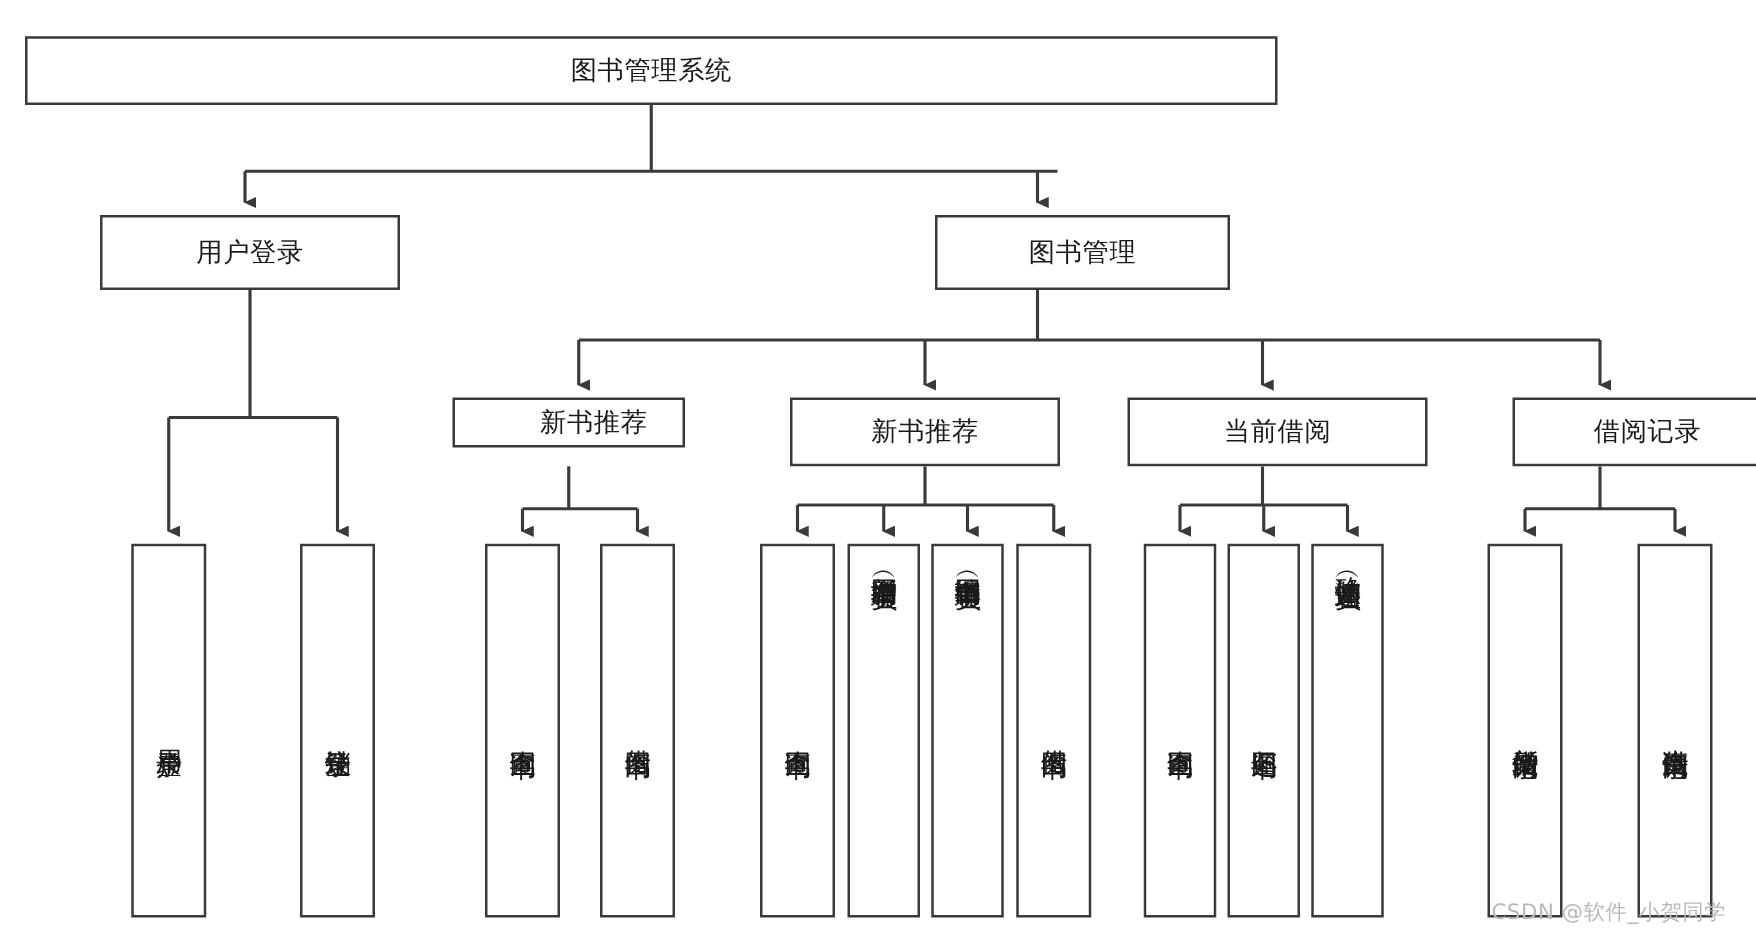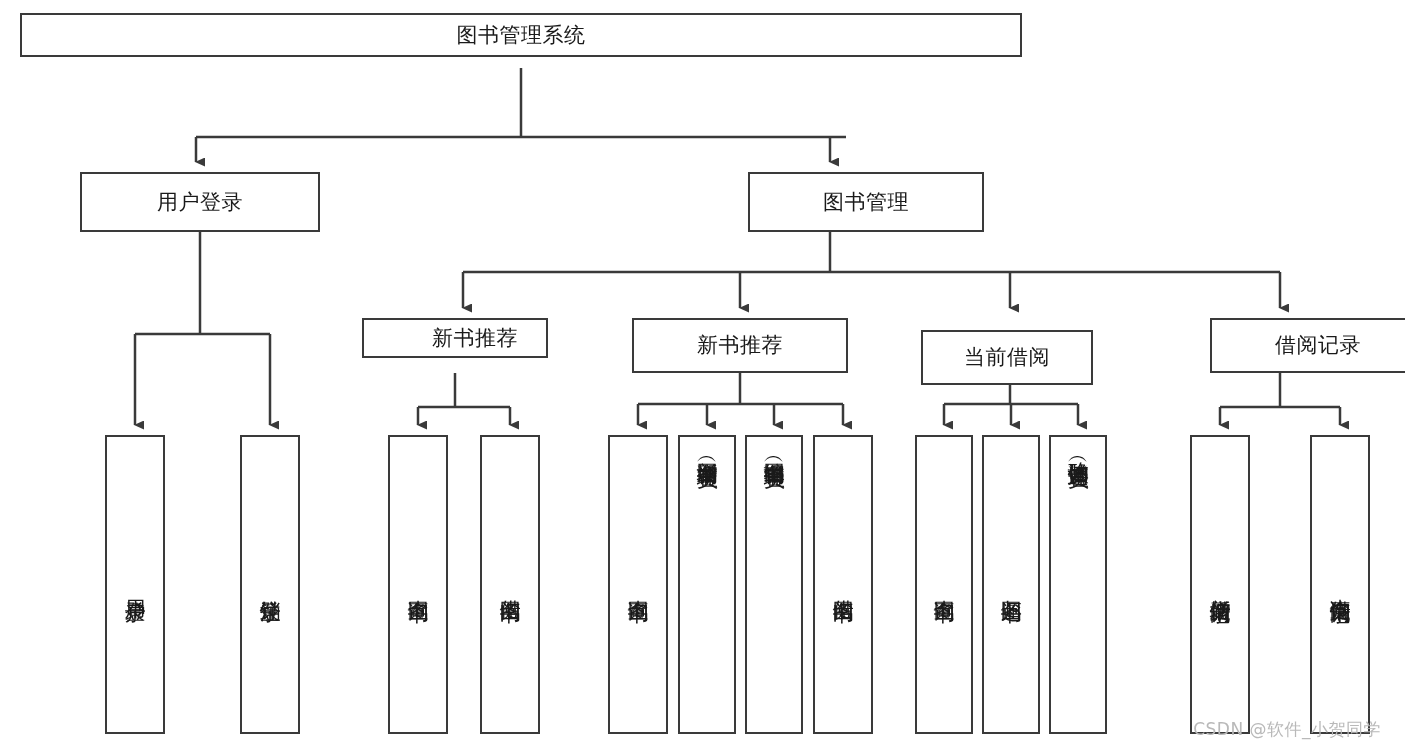--- a/index.html
+++ b/index.html
@@ -119,38 +119,38 @@
       <path d="M1011,404 L1011,425" marker-end="url(#arrowhead)"></path>
       <path d="M1078,404 L1078,425" marker-end="url(#arrowhead)"></path>
 
       <path d="M1280,373 L1280,407"></path>
       <path d="M1220,407 L1340,407"></path>
       <path d="M1220,407 L1220,425" marker-end="url(#arrowhead)"></path>
       <path d="M1340,407 L1340,425" marker-end="url(#arrowhead)"></path>
     </g>
   </svg>
 
-  <div class="node" style="left:20px; top:13px; width:1002px; height:44px;">
+  <div class="node" style="left:20px; top:29px; width:1002px; height:55px;">
     <span class="node-label">图书管理系统</span>
   </div>
 
   <div class="node" style="left:80px; top:172px; width:240px; height:60px;">
     <span class="node-label">用户登录</span>
   </div>
   <div class="node" style="left:712px; top:172px; width:236px; height:60px;margin-left:36px;">
     <span class="node-label">图书管理</span>
   </div>
 
   <div class="node" style="left:362px; top:318px; width:186px; height:40px;padding-left:40px;">
     <span class="node-label">新书推荐</span>
   </div>
   <div class="node" style="left:632px; top:318px; width:216px; height:55px;">
     <span class="node-label">新书推荐</span>
   </div>
-  <div class="node" style="left:921px; top:318px; width:172px; height:55px;margin-top:12px;">
+  <div class="node" style="left:902px; top:318px; width:240px; height:55px;">
     <span class="node-label">当前借阅</span>
   </div>
   <div class="node" style="left:1210px; top:318px; width:216px; height:55px;">
     <span class="node-label">借阅记录</span>
   </div>
 
   <div class="node leaf" style="left:105px; top:435px; width:60px; height:299px;">
     <span class="node-vertical">用户登录</span>
   </div>
   <div class="node leaf" style="left:240px; top:435px; width:60px; height:299px;">

